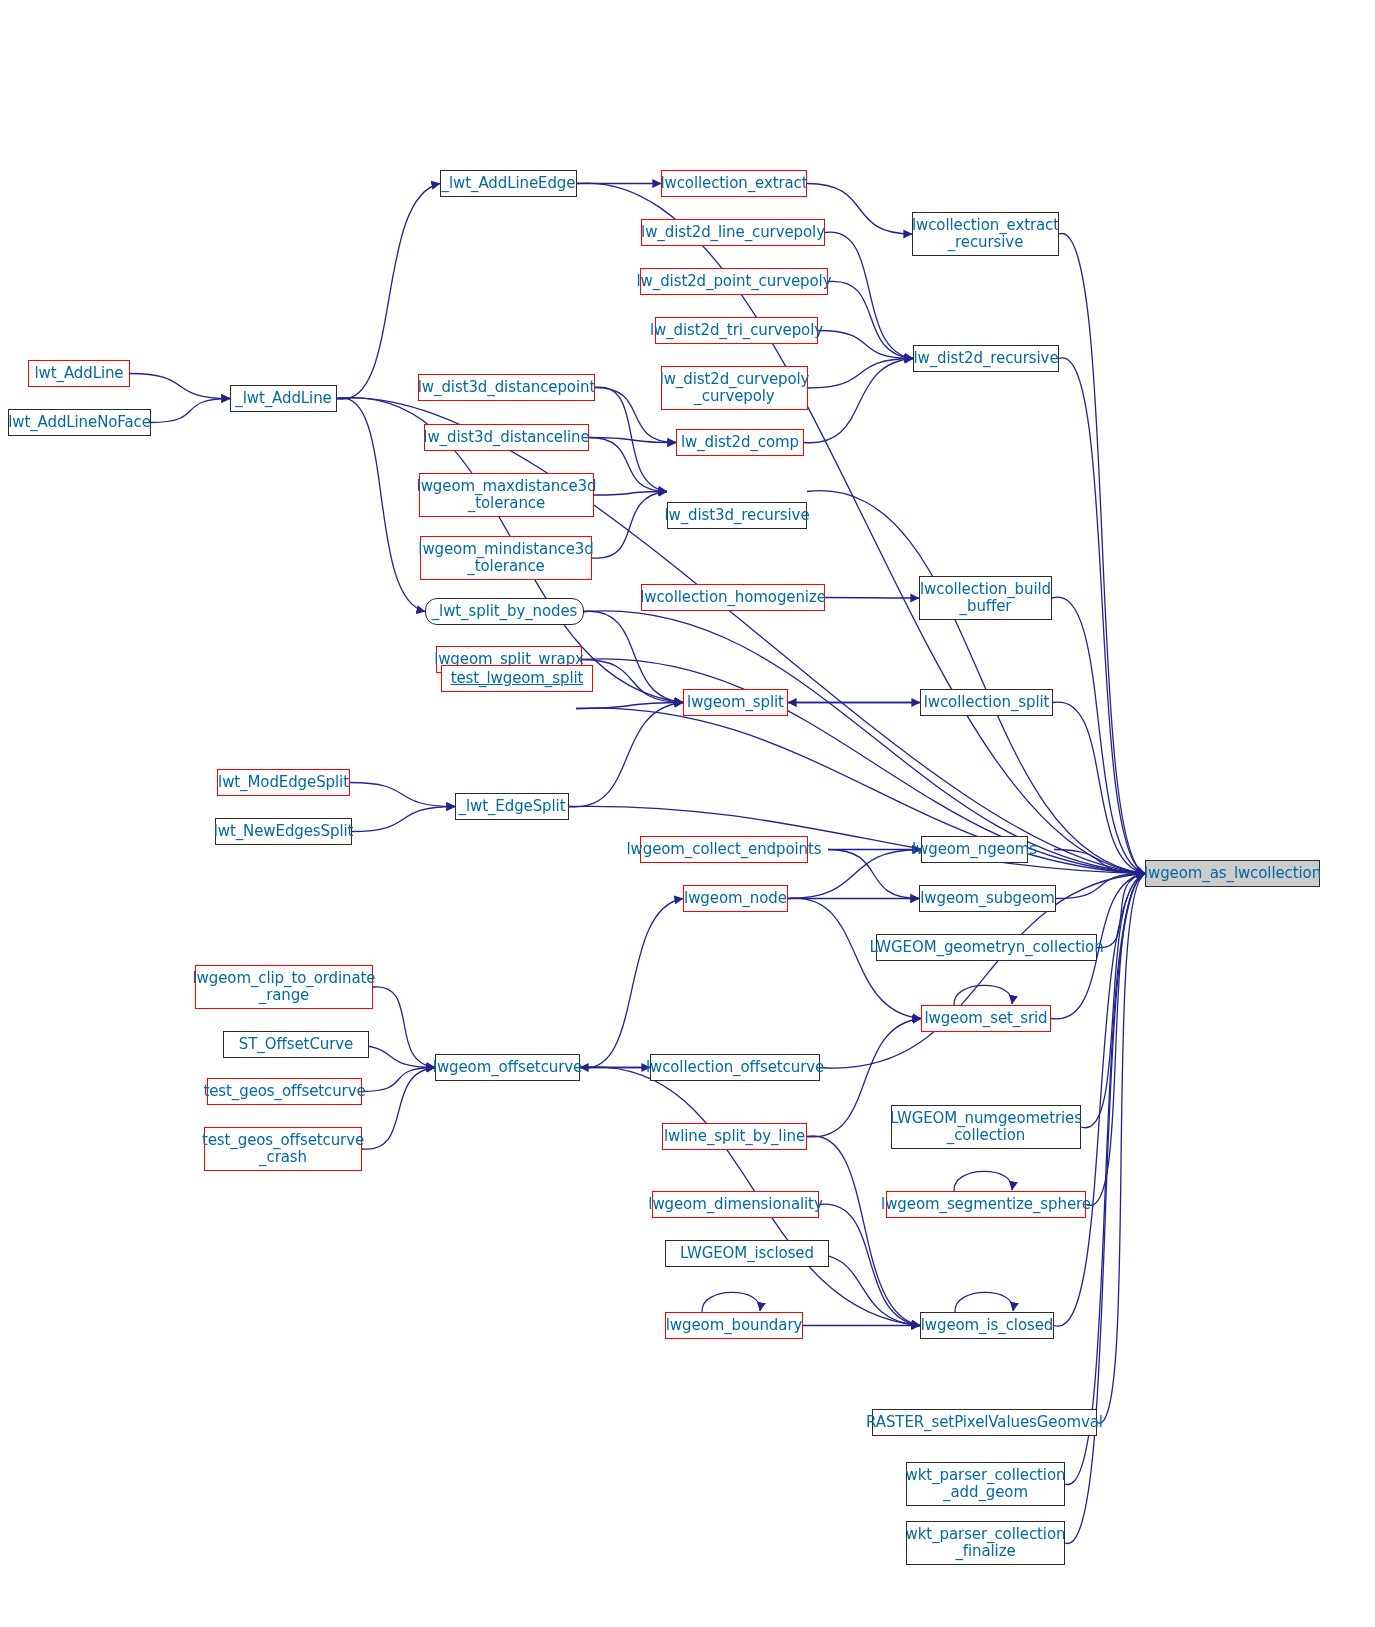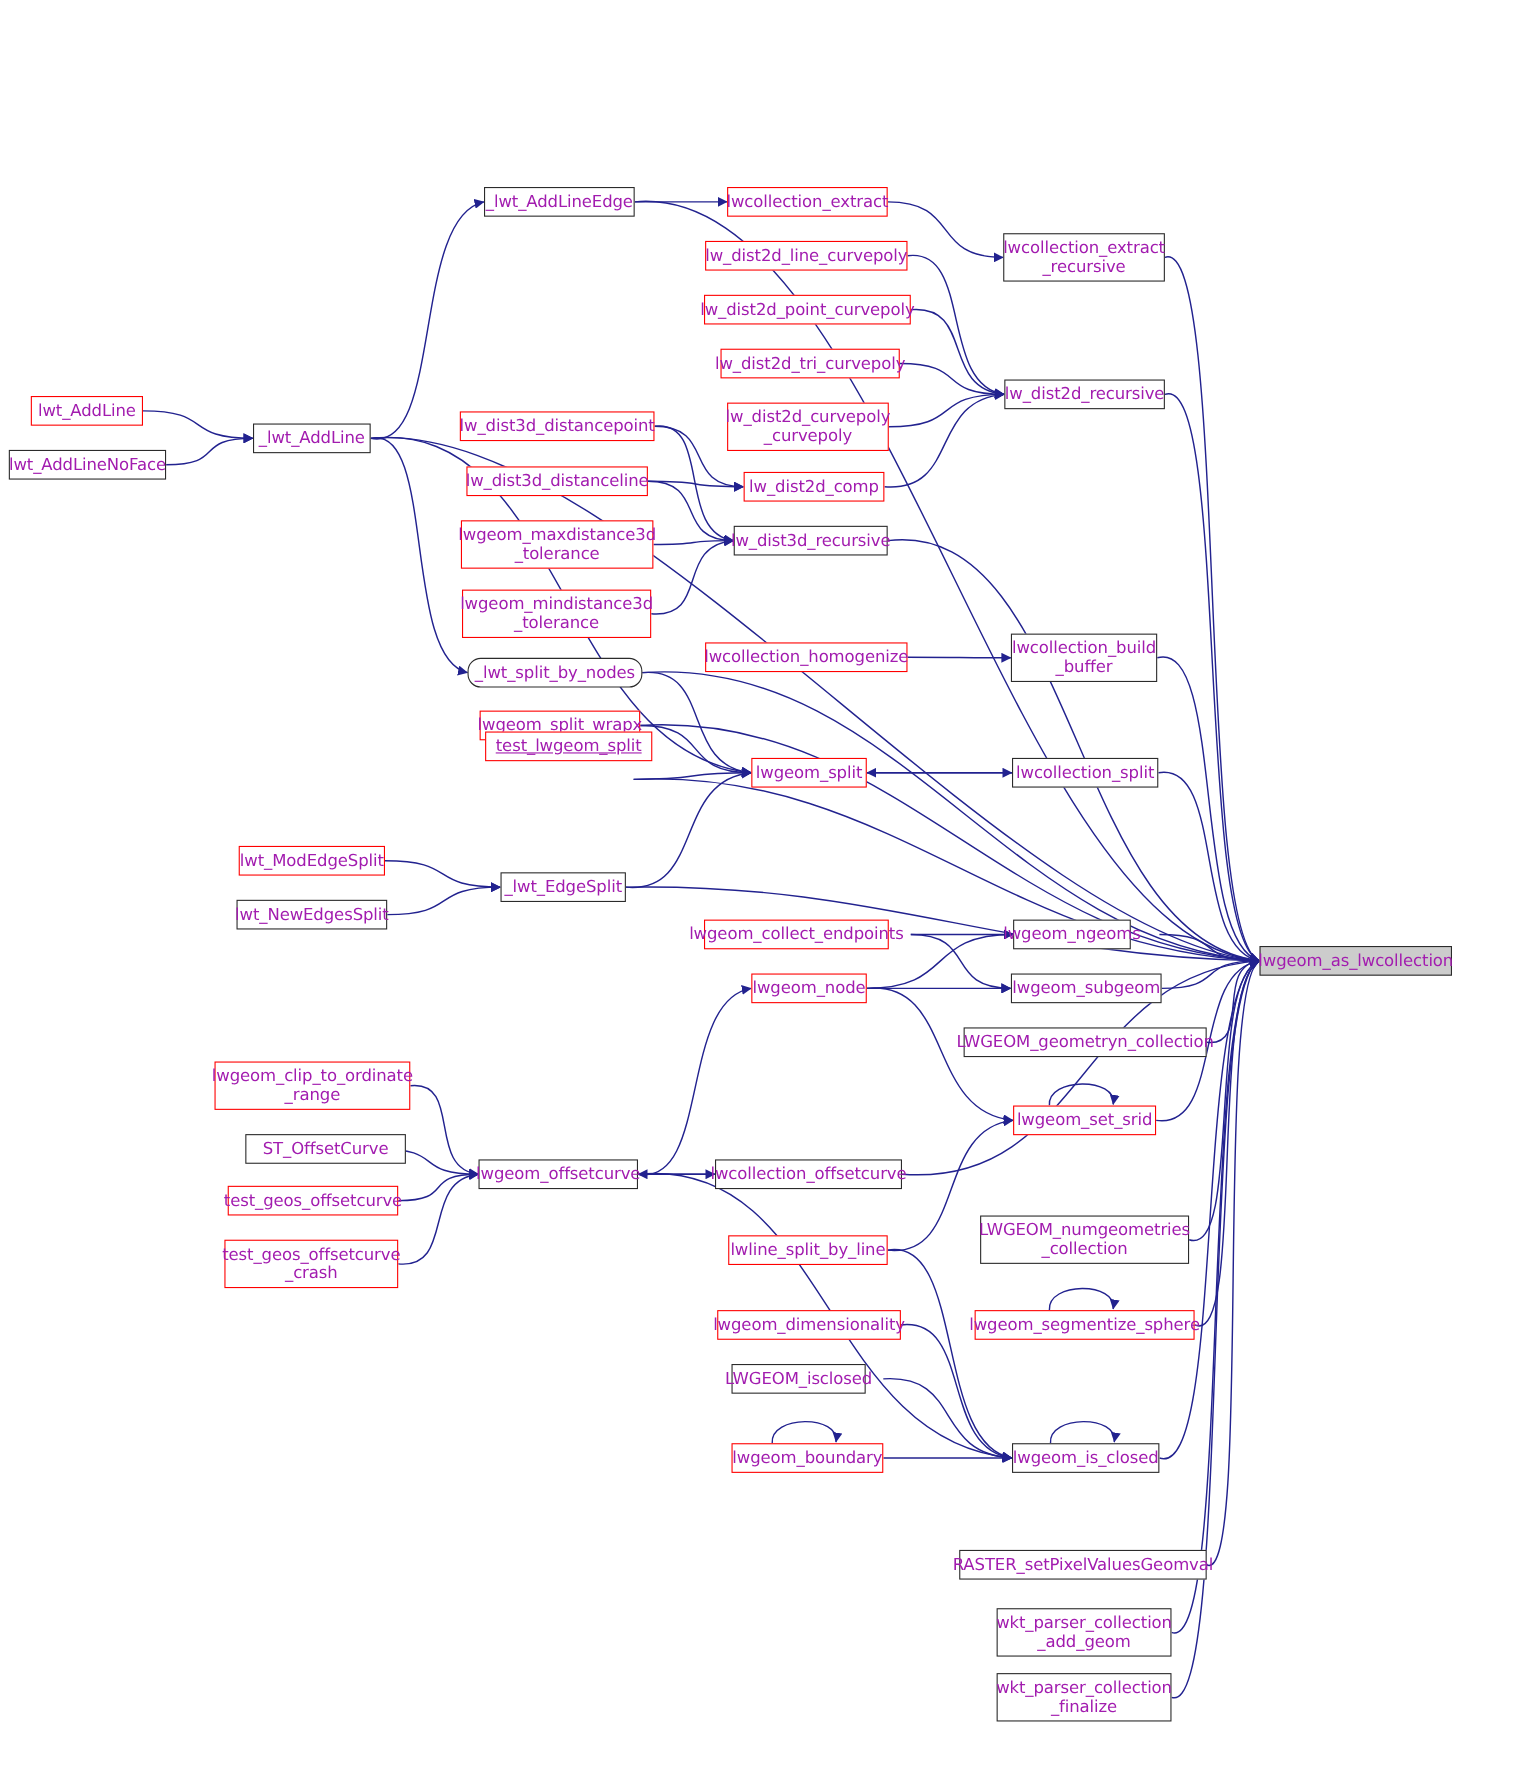--- a/index.html
+++ b/index.html
@@ -21,21 +21,21 @@
     top: 0;
     width: 1375px;
     height: 1627px;
     pointer-events: none;
   }
   .node {
     position: absolute;
     box-sizing: border-box;
     border: 1px solid #2b2b2b;
     background: #ffffff;
-    color: #a21caf;
+    color: #0369a1;
     font-size: 15px;
     line-height: 17px;
     display: flex;
     align-items: center;
     justify-content: center;
     text-align: center;
     white-space: pre-line;
     letter-spacing: -0.1px;
   }
   .node.red {
@@ -142,21 +142,21 @@
       <div class="node red" style="left: 640px; top: 268px; width: 188px; height: 27px;">lw_dist2d_point_curvepoly</div>
       <div class="node red" style="left: 655px; top: 317px; width: 163px; height: 27px;">lw_dist2d_tri_curvepoly</div>
       <div class="node red" style="left: 661px; top: 366px; width: 147px; height: 44px;">lw_dist2d_curvepoly
 _curvepoly</div>
       <div class="node" style="left: 913px; top: 345px; width: 146px; height: 27px;">lw_dist2d_recursive</div>
       <div class="node red" style="left: 418px; top: 374px; width: 177px; height: 27px;">lw_dist3d_distancepoint</div>
       <div class="node red" style="left: 424px; top: 424px; width: 165px; height: 27px;">lw_dist3d_distanceline</div>
       <div class="node red" style="left: 676px; top: 429px; width: 128px; height: 27px;">lw_dist2d_comp</div>
       <div class="node red" style="left: 419px; top: 473px; width: 175px; height: 44px;">lwgeom_maxdistance3d
 _tolerance</div>
-      <div class="node" style="left: 667px; top: 478px; width: 140px; height: 27px;">lw_dist3d_recursive</div>
+      <div class="node" style="left: 667px; top: 502px; width: 140px; height: 27px;">lw_dist3d_recursive</div>
       <div class="node red" style="left: 420px; top: 536px; width: 172px; height: 44px;">lwgeom_mindistance3d
 _tolerance</div>
       <div class="node" style="left: 425px; top: 598px; width: 159px; height: 27px; border-radius: 12px;">_lwt_split_by_nodes</div>
       <div class="node red" style="left: 641px; top: 584px; width: 184px; height: 27px;">lwcollection_homogenize</div>
       <div class="node" style="left: 919px; top: 576px; width: 133px; height: 44px;">lwcollection_build
 _buffer</div>
       <div class="node red" style="left: 436px; top: 646px; width: 146px; height: 27px;">lwgeom_split_wrapx</div>
       <div class="node red" style="left: 441px; top: 665px; width: 152px; height: 27px; text-decoration: underline;">test_lwgeom_split</div>
       <div class="node red" style="left: 683px; top: 689px; width: 105px; height: 27px;">lwgeom_split</div>
       <div class="node" style="left: 920px; top: 689px; width: 133px; height: 27px;">lwcollection_split</div>
@@ -176,21 +176,21 @@
       <div class="node" style="left: 435px; top: 1054px; width: 145px; height: 27px;">lwgeom_offsetcurve</div>
       <div class="node" style="left: 650px; top: 1054px; width: 170px; height: 27px;">lwcollection_offsetcurve</div>
       <div class="node red" style="left: 207px; top: 1078px; width: 155px; height: 27px;">test_geos_offsetcurve</div>
       <div class="node" style="left: 891px; top: 1105px; width: 190px; height: 44px;">LWGEOM_numgeometries
 _collection</div>
       <div class="node red" style="left: 204px; top: 1127px; width: 158px; height: 44px;">test_geos_offsetcurve
 _crash</div>
       <div class="node red" style="left: 662px; top: 1123px; width: 145px; height: 27px;">lwline_split_by_line</div>
       <div class="node red" style="left: 652px; top: 1191px; width: 167px; height: 27px; text-align: center;">lwgeom_dimensionality</div>
       <div class="node red" style="left: 886px; top: 1191px; width: 200px; height: 27px;">lwgeom_segmentize_sphere</div>
-      <div class="node" style="left: 665px; top: 1240px; width: 122px; height: 27px;">LWGEOM_isclosed</div>
+      <div class="node" style="left: 665px; top: 1240px; width: 164px; height: 27px;">LWGEOM_isclosed</div>
       <div class="node red" style="left: 665px; top: 1312px; width: 138px; height: 27px;">lwgeom_boundary</div>
       <div class="node" style="left: 920px; top: 1312px; width: 134px; height: 27px;">lwgeom_is_closed</div>
       <div class="node" style="left: 872px; top: 1409px; width: 225px; height: 27px;">RASTER_setPixelValuesGeomval</div>
       <div class="node" style="left: 906px; top: 1462px; width: 159px; height: 44px;">wkt_parser_collection
 _add_geom</div>
       <div class="node" style="left: 906px; top: 1521px; width: 159px; height: 44px;">wkt_parser_collection
 _finalize</div>
     </div>
 </div>
 

